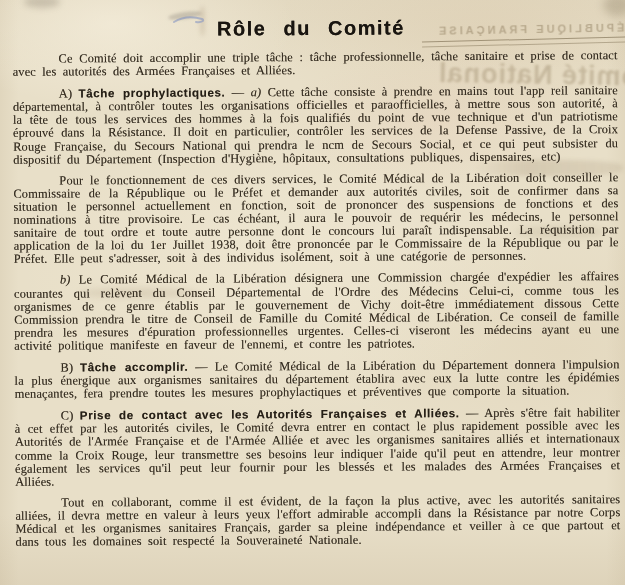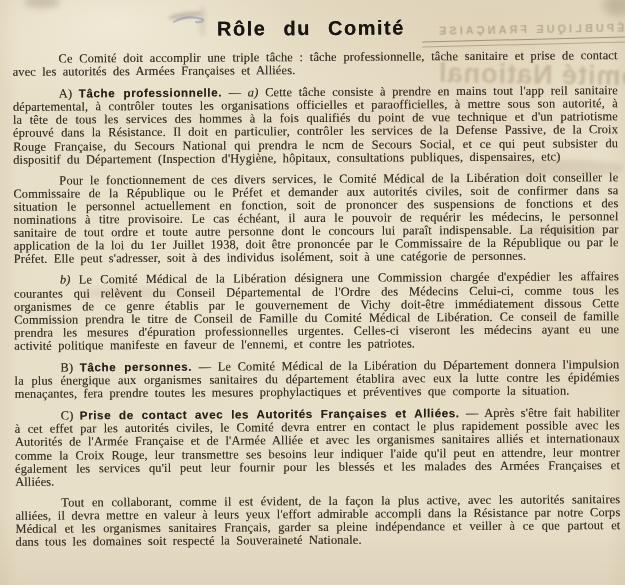--- a/index.html
+++ b/index.html
@@ -150,36 +150,36 @@
 <div class="sheet">
 
   <div class="doc-title">Rôle du Comité</div>
 
   <div class="body-text">
 
     <p><span>Ce Comité doit accomplir une triple tâche : tâche professionnelle, tâche sanitaire et prise de contact avec les autorités des Armées Françaises et Alliées.</span></p>
 
     <p>
       <span>A)</span>
-      <span class="head">Tâche professionnelle.</span>
+      <span class="head">Tâche prophylactiques.</span>
       <span>—</span>
       <span class="sub">a)</span>
       <span>Cette tâche consiste à prendre en mains tout l'app reil sanitaire départemental, à contrôler toutes les organisations officielles et paraofficielles, à mettre sous son autorité, à la tête de tous les services des hommes à la fois qualifiés du point de vue technique et d'un patriotisme éprouvé dans la Résistance. Il doit en particulier, contrôler les services de la Defense Passive, de la Croix Rouge Française, du Secours National qui prendra le ncm de Secours Social, et ce qui peut subsister du dispositif du Département (Inspection d'Hygiène, hôpitaux, consultations publiques, dispensaires, etc)</span>
     </p>
 
     <p><span>Pour le fonctionnement de ces divers services, le Comité Médical de la Libération doit conseiller le Commissaire de la République ou le Préfet et demander aux autorités civiles, soit de confirmer dans sa situation le personnel actuellement en fonction, soit de prononcer des suspensions de fonctions et des nominations à titre provisoire. Le cas échéant, il aura le pouvoir de requérir les médecins, le personnel sanitaire de tout ordre et toute autre personne dont le concours lui paraît indispensable. La réquisition par application de la loi du 1er Juillet 1938, doit être prononcée par le Commissaire de la République ou par le Préfet. Elle peut s'adresser, soit à des individus isolément, soit à une catégorie de personnes.</span></p>
 
     <p>
       <span class="sub">b)</span>
       <span>Le Comité Médical de la Libération désignera une Commission chargée d'expédier les affaires courantes qui relèvent du Conseil Départemental de l'Ordre des Médecins Celui-ci, comme tous les organismes de ce genre établis par le gouvernement de Vichy doit-être immédiatement dissous Cette Commission prendra le titre de Conseil de Famille du Comité Médical de Libération. Ce conseil de famille prendra les mesures d'épuration professionnelles urgentes. Celles-ci viseront les médecins ayant eu une activité politique manifeste en faveur de l'ennemi, et contre les patriotes.</span>
     </p>
 
     <p>
       <span>B)</span>
-      <span class="head">Tâche personnes.</span>
+      <span class="head">Tâche accomplir.</span>
       <span>—</span>
       <span>Le Comité Médical de la Libération du Département donnera l'impulsion la plus énergique aux organismes sanitaires du département établira avec eux la lutte contre les épidémies menaçantes, fera prendre toutes les mesures prophylactiques et préventives que comporte la situation.</span>
     </p>
 
     <p>
       <span>C)</span>
       <span class="head">Prise de contact avec les Autorités Françaises et Alliées.</span>
       <span>—</span>
       <span>Après s'être fait habiliter à cet effet par les autorités civiles, le Comité devra entrer en contact le plus rapidement possible avec les Autorités de l'Armée Française et de l'Armée Alliée et avec les organismes sanitaires alliés et internationaux comme la Croix Rouge, leur transmettre ses besoins leur indiquer l'aide qu'il peut en attendre, leur montrer également les services qu'il peut leur fournir pour les blessés et les malades des Armées Françaises et Alliées.</span>
     </p>

